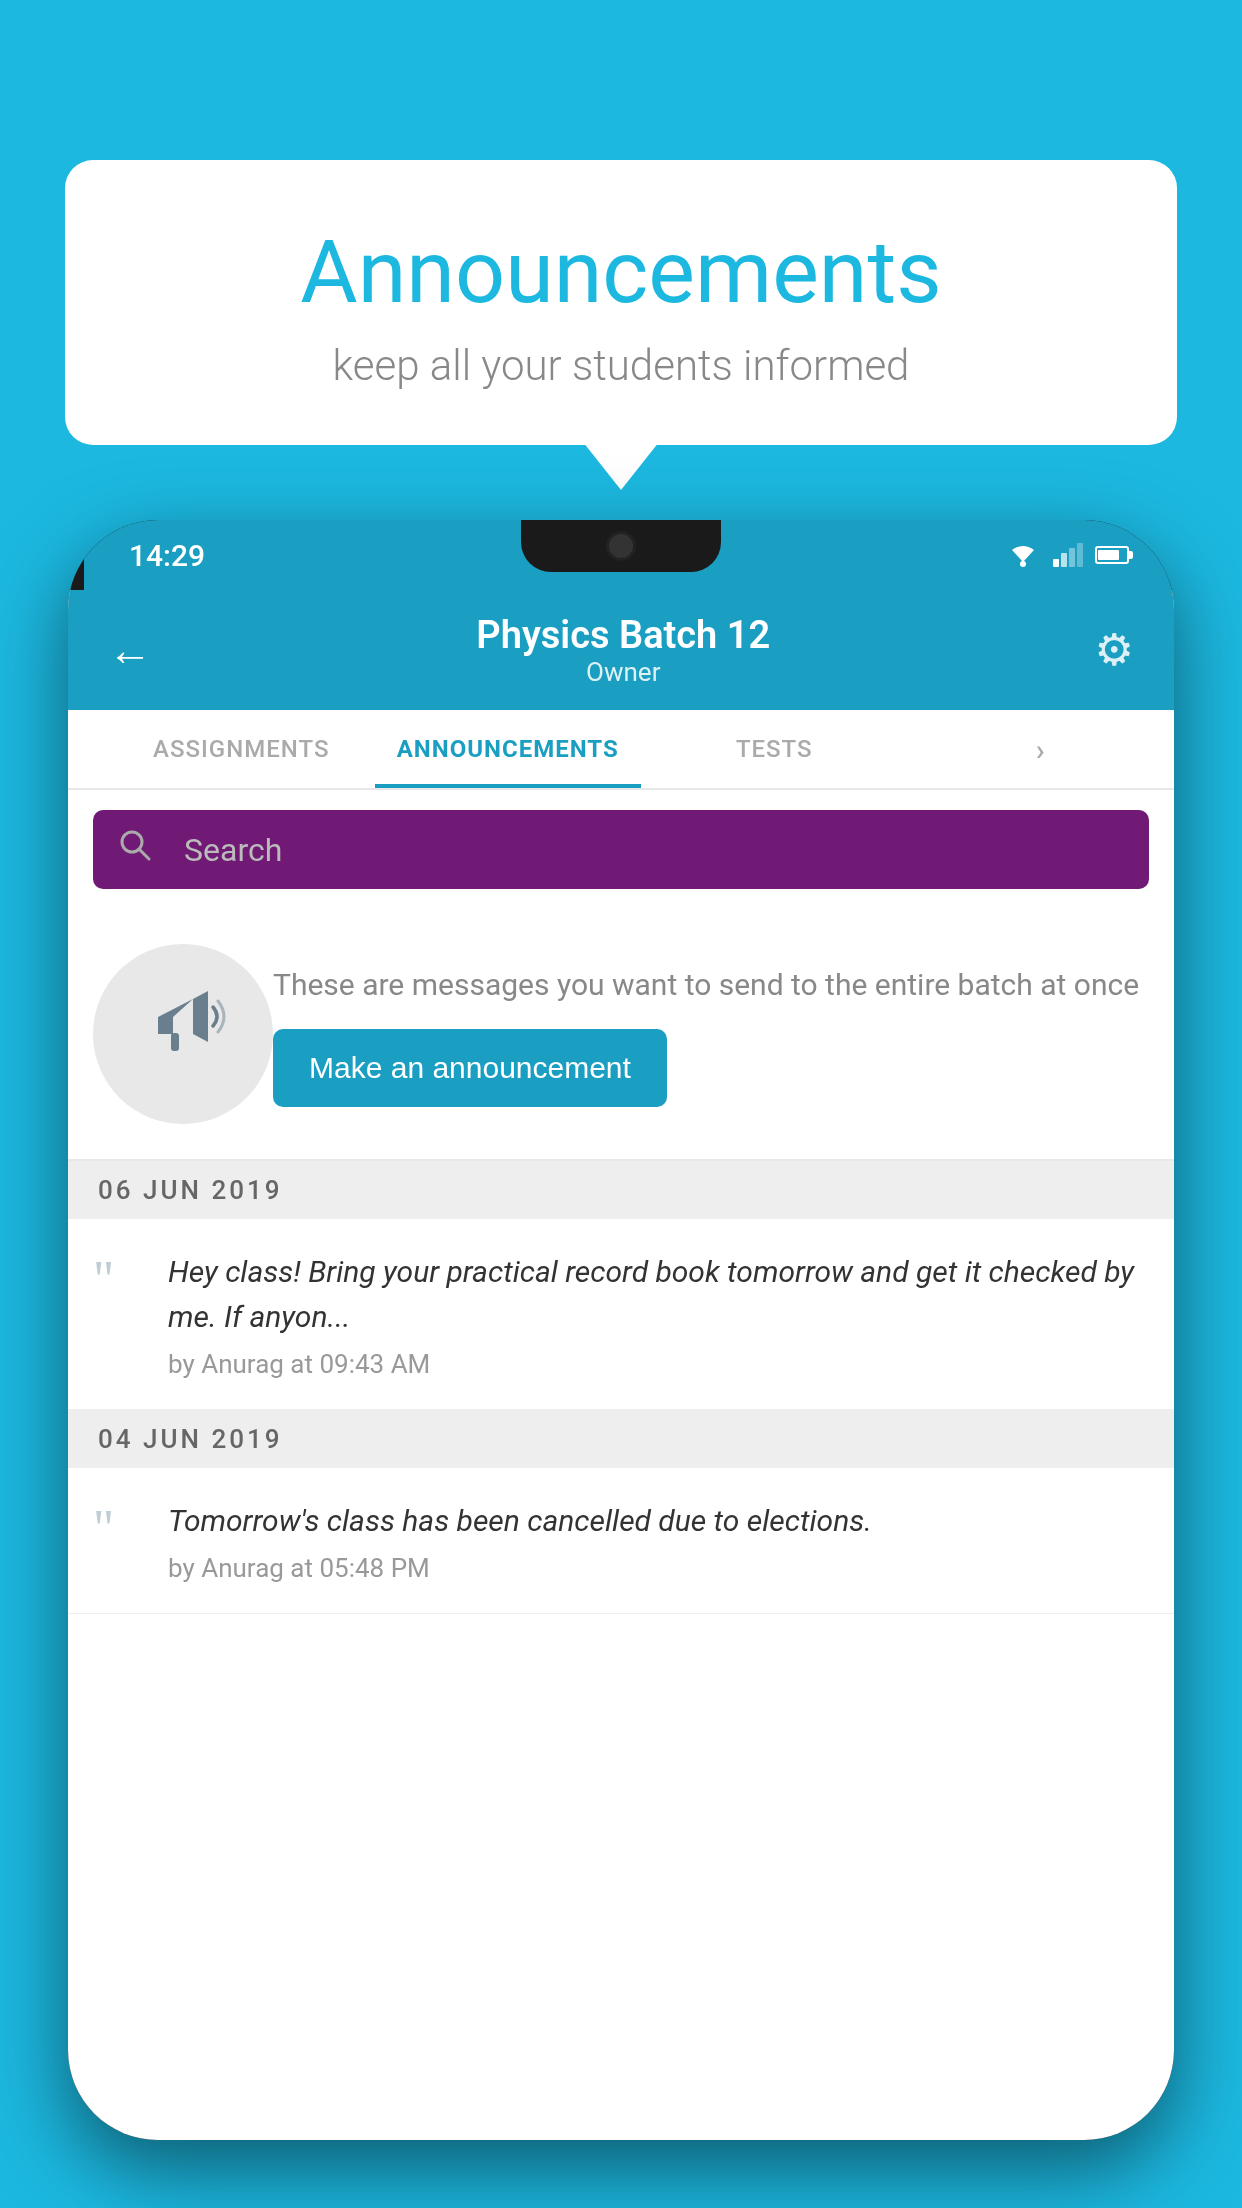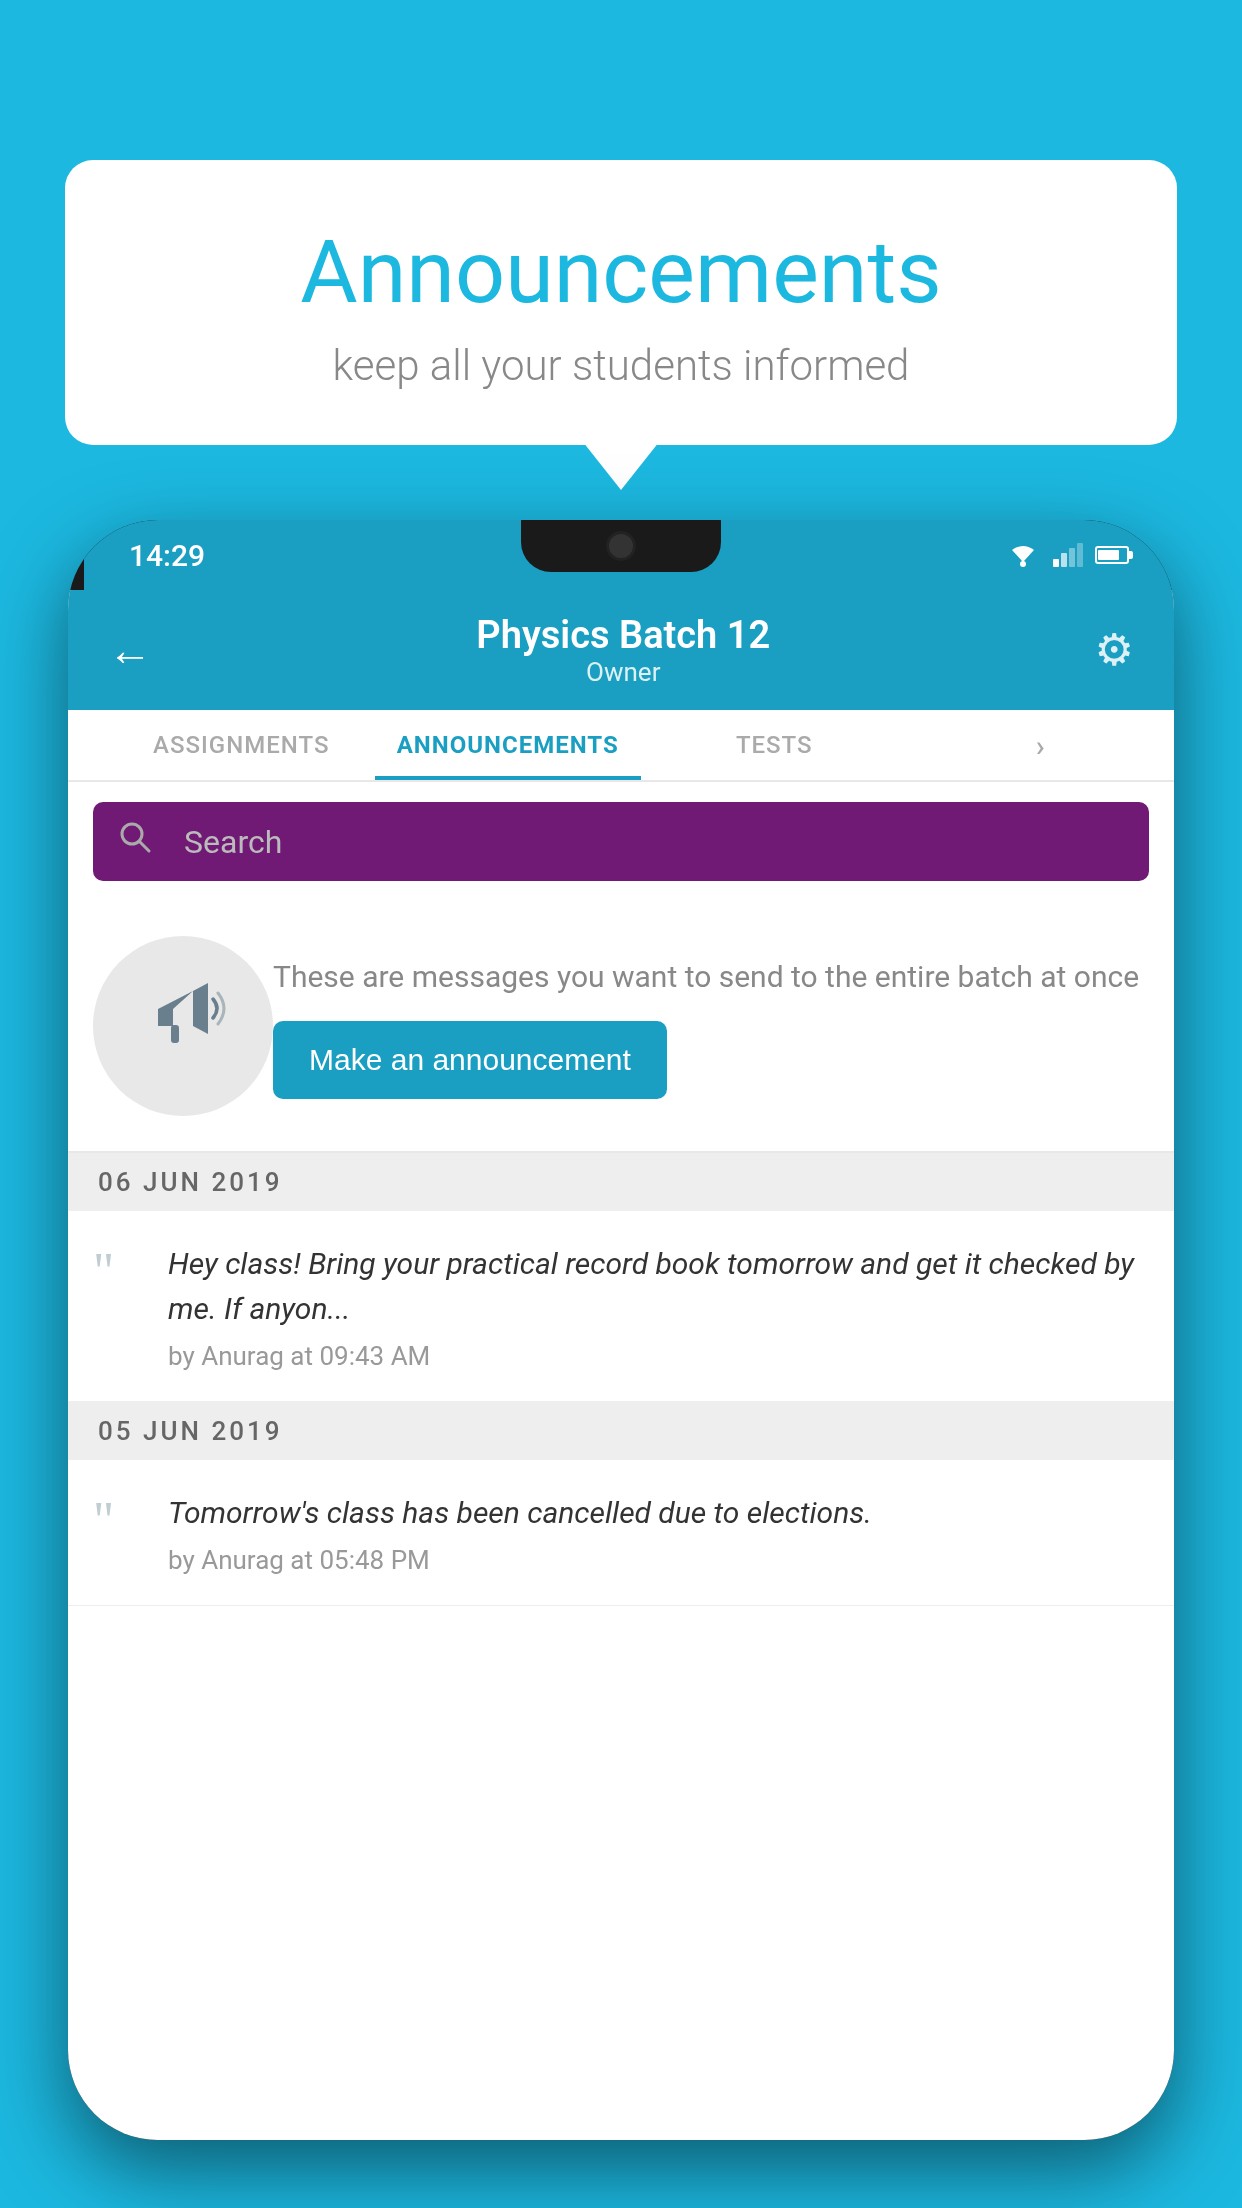--- a/index.html
+++ b/index.html
@@ -205,21 +205,21 @@
 
     .gear-icon {
       color: rgba(255,255,255,0.85);
       font-size: 44px;
     }
 
     
     .tabs-bar {
       background: white;
       display: flex;
-      height: 72px;
+      height: 80px;
       border-bottom: 2px solid #e8e8e8;
       padding-left: 40px;
     }
 
     .tab-item {
       flex: 1;
       display: flex;
       align-items: center;
       justify-content: center;
       font-size: 24px;
@@ -465,21 +465,21 @@
       <div class="date-separator">06  JUN  2019</div>
 
       <div class="announcement-item">
         <div class="quote-icon">"</div>
         <div class="announcement-content">
           <div class="announcement-text">Hey class! Bring your practical record book tomorrow and get it checked by me. If anyon...</div>
           <div class="announcement-meta">by Anurag at 09:43 AM</div>
         </div>
       </div>
 
-      <div class="date-separator">05  JUN  2019</div>
+      <div class="date-separator">04  JUN  2019</div>
 
       <div class="announcement-item">
         <div class="quote-icon">"</div>
         <div class="announcement-content">
           <div class="announcement-text">Tomorrow's class has been cancelled due to elections.</div>
           <div class="announcement-meta">by Anurag at 05:48 PM</div>
         </div>
       </div>
 
     </div>

